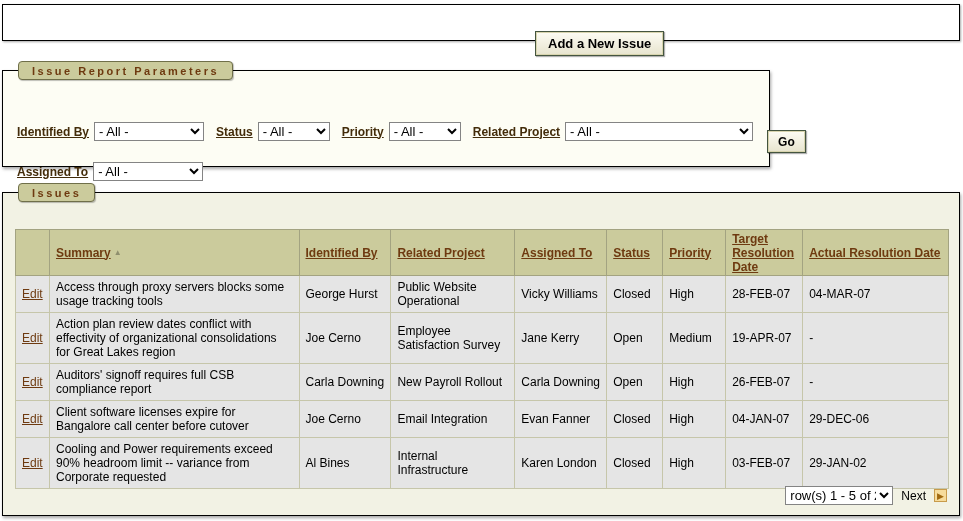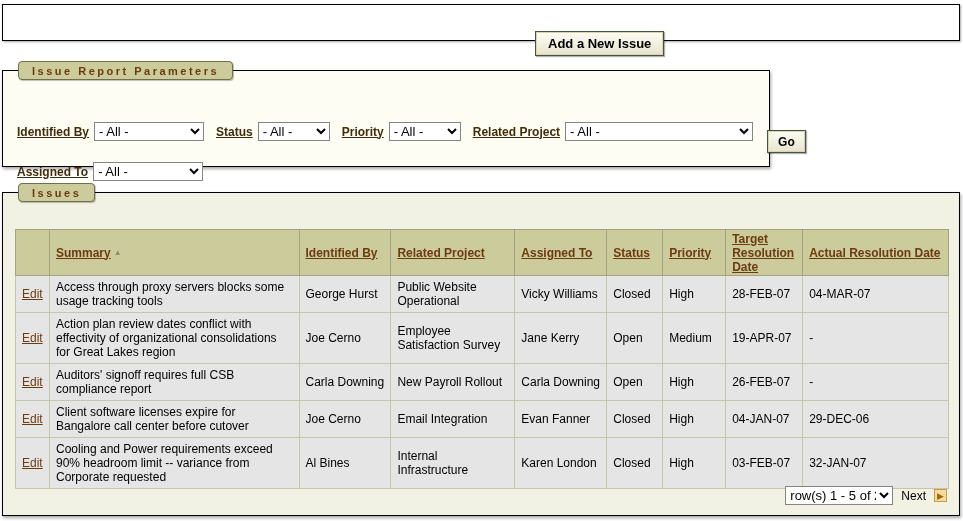--- a/index.html
+++ b/index.html
@@ -264,21 +264,21 @@
         </tr>
         <tr>
           <td class="edit-cell"><a>Edit</a></td>
           <td>Cooling and Power requirements exceed 90% headroom limit -- variance from Corporate requested</td>
           <td>Al Bines</td>
           <td>Internal Infrastructure</td>
           <td>Karen London</td>
           <td>Closed</td>
           <td>High</td>
           <td>03-FEB-07</td>
-          <td>32-JAN-07</td>
+          <td>29-JAN-02</td>
         </tr>
       </tbody>
     </table>
 
     <div class="pagination">
       <select>
         <option>row(s) 1 - 5 of 28</option>
       </select>
       <a>Next</a>
       <span class="next-icon">▶</span>

